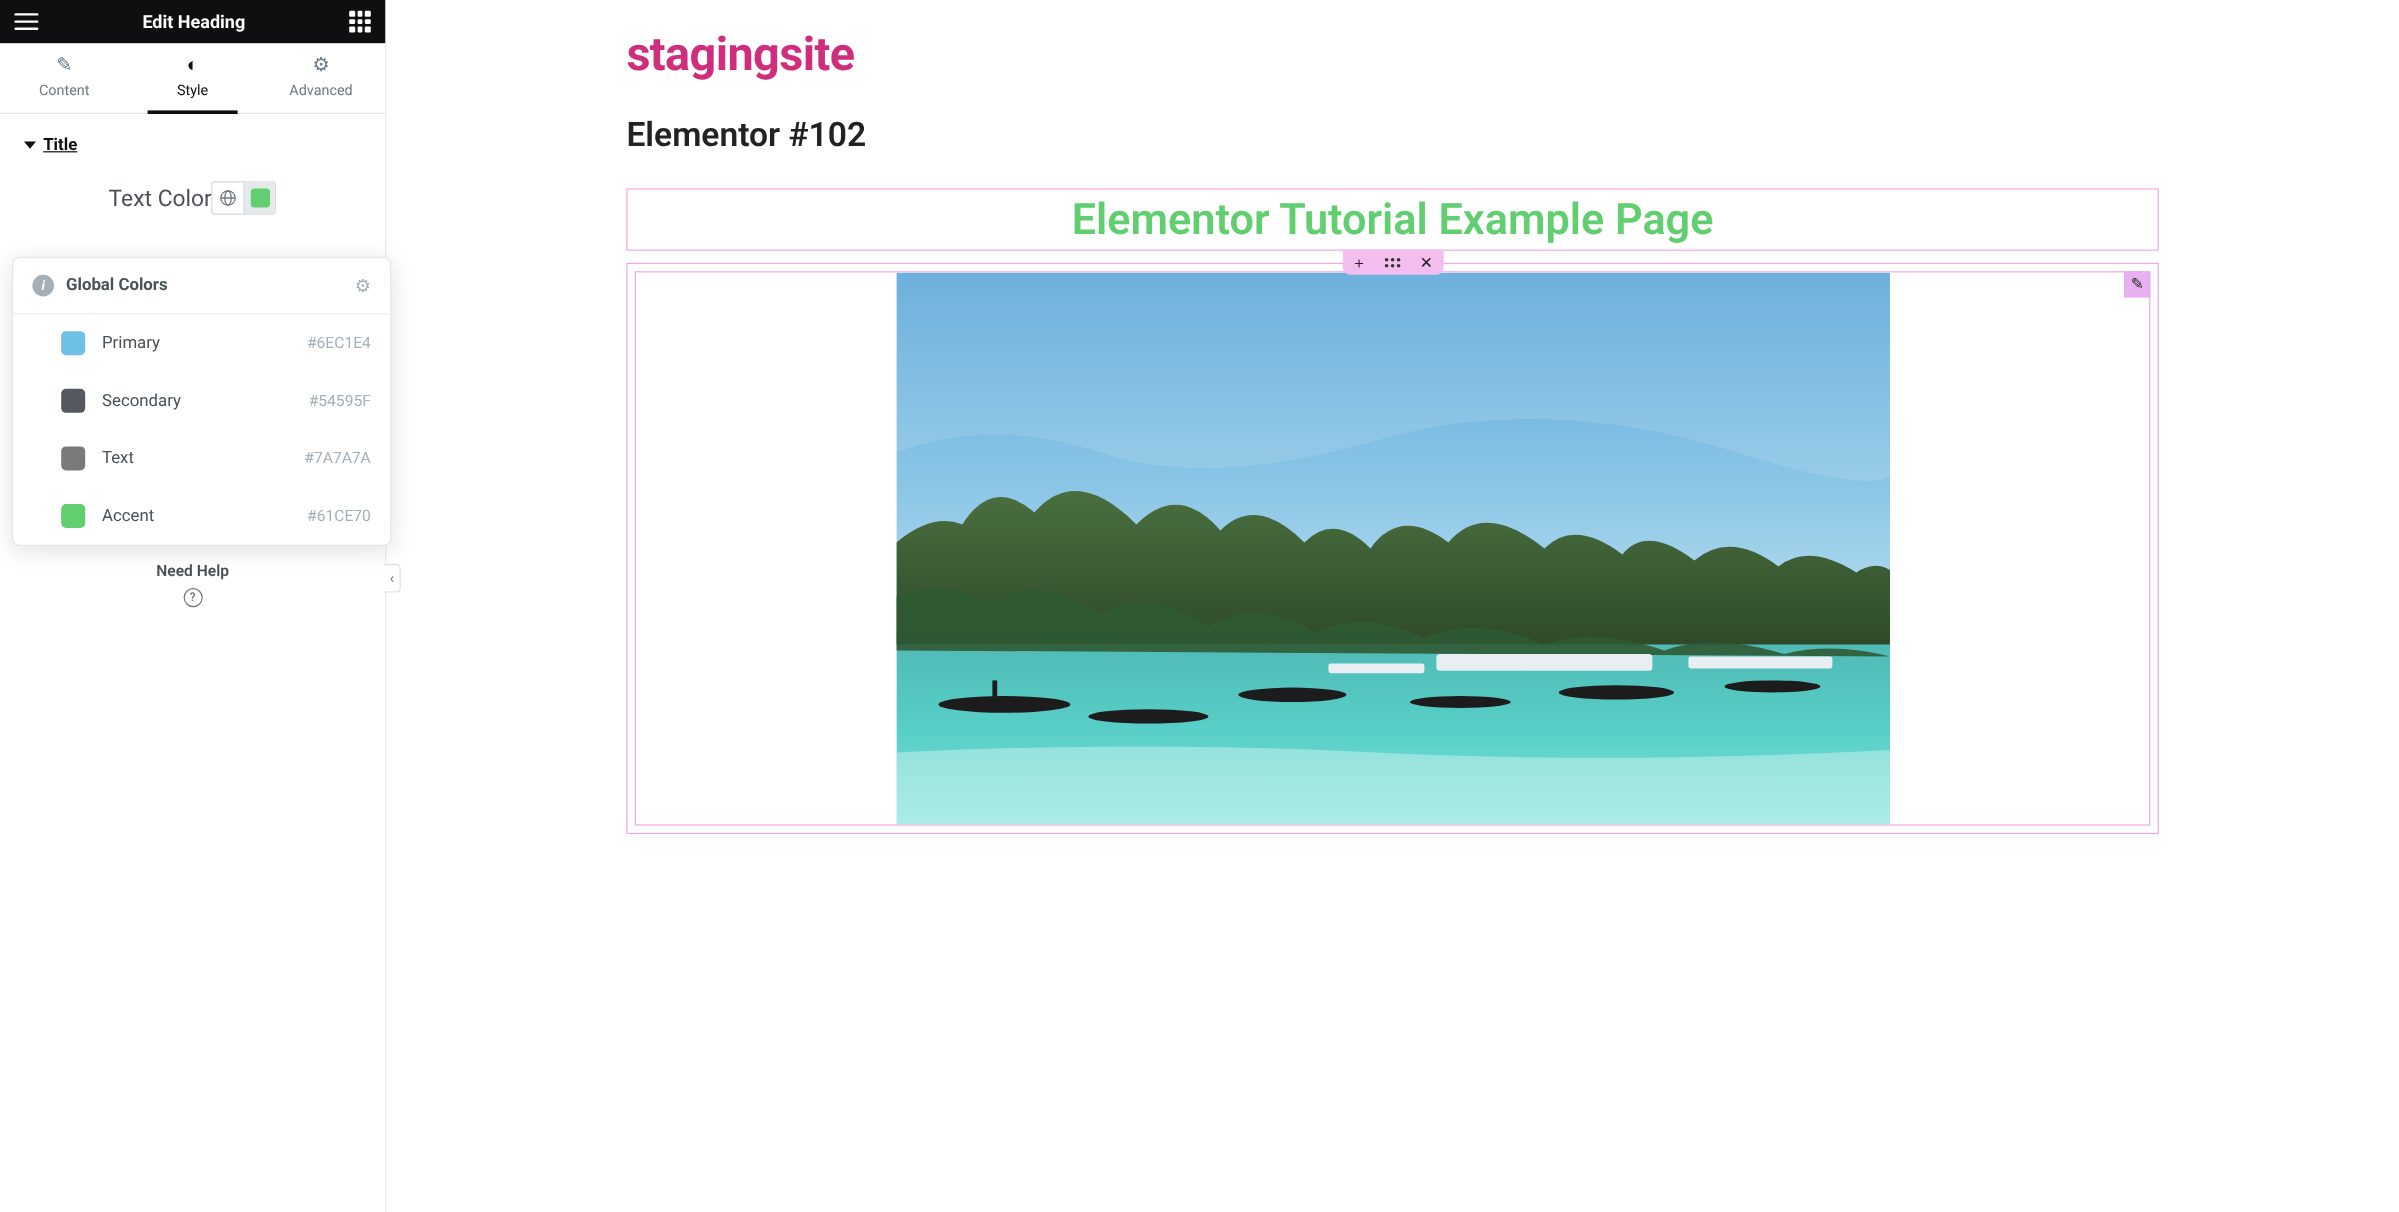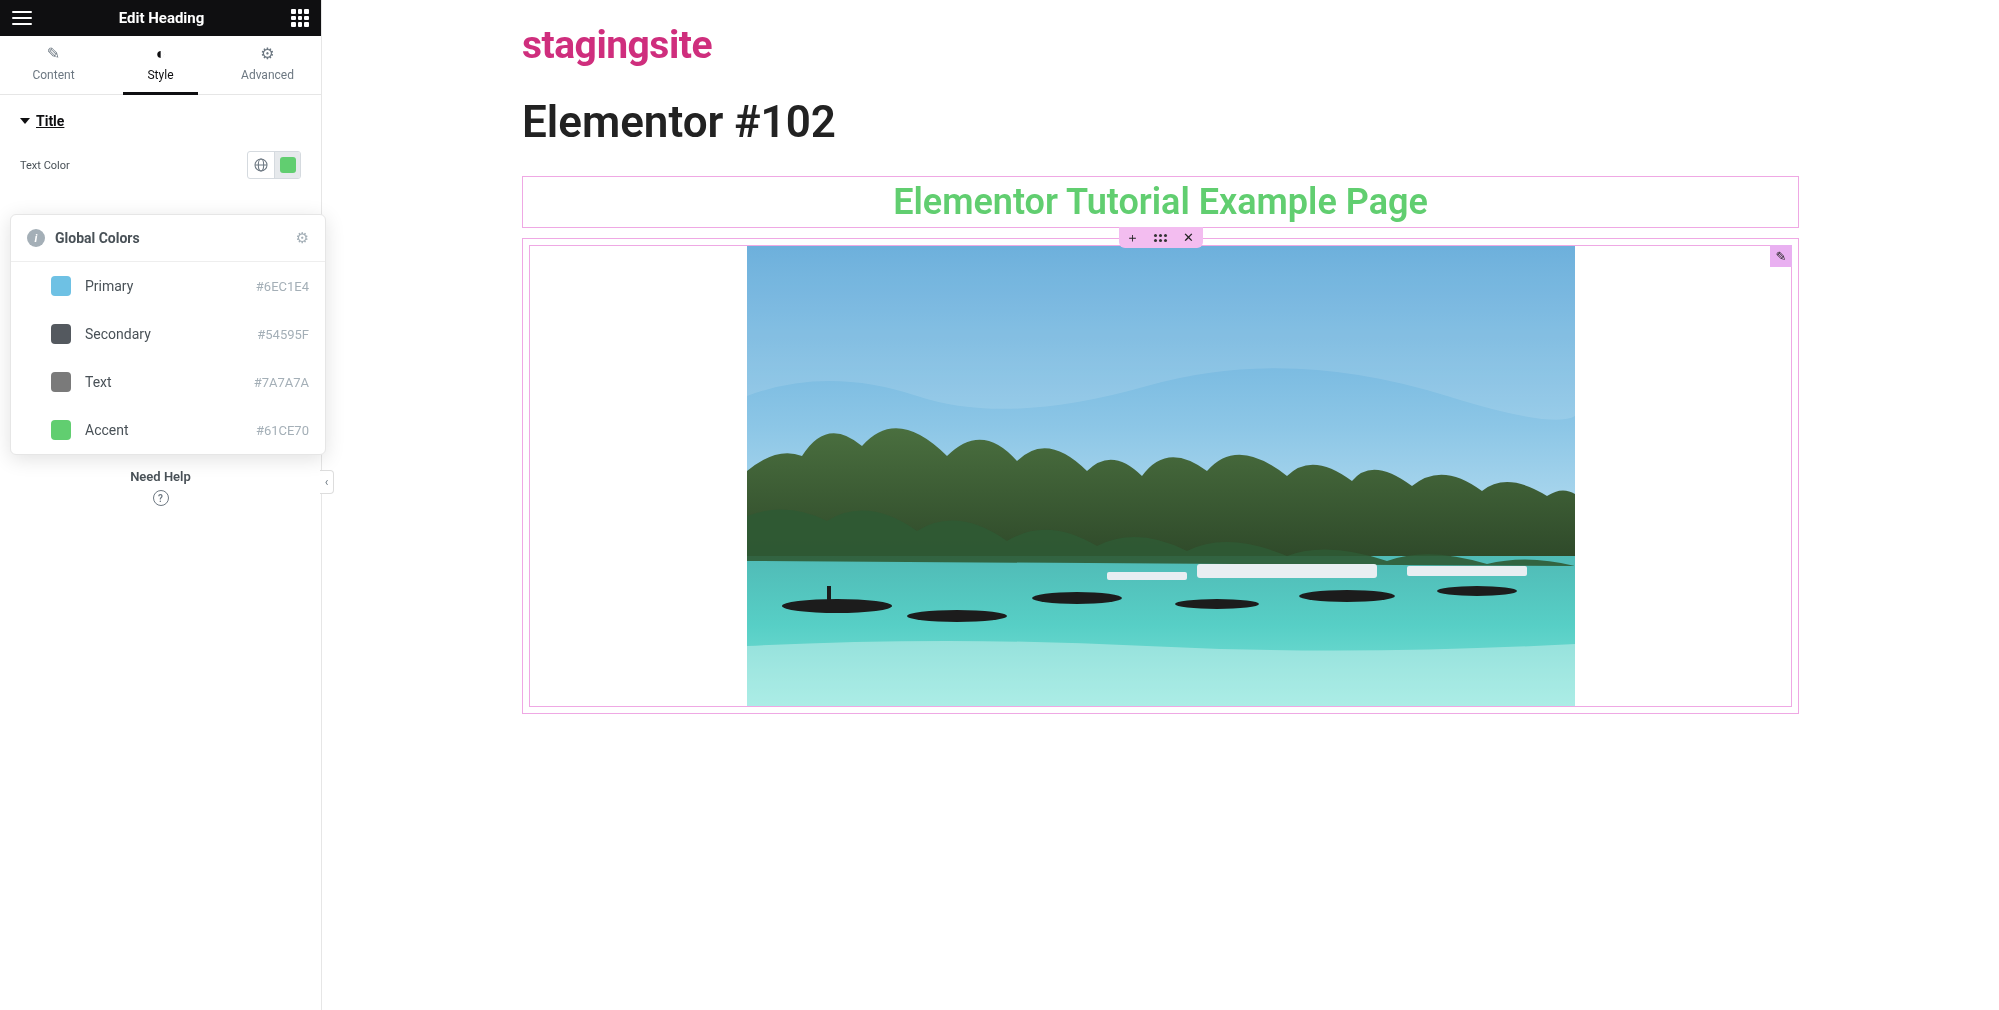--- a/index.html
+++ b/index.html
@@ -11,42 +11,42 @@
 .sidebar-title { font-size: 15px; font-weight: 700; }
 .apps-icon { width: 18px; height: 18px; display: grid; grid-template-columns: repeat(3,1fr); grid-template-rows: repeat(3,1fr); gap: 2px; cursor: pointer; }
 .apps-icon span { background: #fff; border-radius: 1px; }
 .tabs { display: flex; border-bottom: 1px solid #e6e6e6; }
 .tab { flex: 1; text-align: center; padding: 10px 0 12px; cursor: pointer; color: #6d7882; font-size: 12px; position: relative; }
 .tab.active { color: #0f0f11; }
 .tab.active::after { content: ""; position: absolute; left: 15%; right: 15%; bottom: -1px; height: 3px; background: #0f0f11; }
 .tab-ico { display: block; margin: 0 auto 6px; font-size: 16px; color: inherit; line-height: 1; }
 .section-title { display: flex; align-items: center; gap: 6px; padding: 18px 20px 12px; font-size: 14px; font-weight: 700; color: #0f0f11; text-decoration: underline; }
 .caret-down { width: 0; height: 0; border-left: 5px solid transparent; border-right: 5px solid transparent; border-top: 6px solid #0f0f11; }
-.row { display: flex; align-items: center; justify-content: space-between; padding: 10px 20px; font-size: 11px; color: #495157; }
+.row { display: flex; align-items: center; justify-content: center; padding: 10px 20px; font-size: 19px; color: #495157; }
 .color-controls { display: flex; gap: 0; border: 1px solid #d5dadf; border-radius: 3px; overflow: hidden; }
 .color-controls .cell { width: 26px; height: 26px; display: flex; align-items: center; justify-content: center; cursor: pointer; }
 .color-controls .cell + .cell { border-left: 1px solid #d5dadf; }
 .cell.selected { background: #e6e9ec; }
 .swatch-sm { width: 16px; height: 16px; border-radius: 3px; }
 .popover { position: absolute; left: 10px; right: -5px; top: 214px; background: #fff; border: 1px solid #e6e6e6; border-radius: 6px; box-shadow: 0 4px 20px rgba(0,0,0,0.12); z-index: 50; }
 .popover-header { display: flex; align-items: center; justify-content: space-between; padding: 14px 16px; border-bottom: 1px solid #eee; }
 .popover-header-left { display: flex; align-items: center; gap: 10px; font-size: 14px; font-weight: 700; color: #495157; }
 .info-circle { width: 18px; height: 18px; border-radius: 50%; background: #a4afb7; color: #fff; display: flex; align-items: center; justify-content: center; font-size: 11px; font-weight: 700; font-style: italic; }
 .gear { font-size: 15px; color: #a4afb7; cursor: pointer; }
 .color-item { display: flex; align-items: center; justify-content: space-between; padding: 14px 16px; cursor: pointer; }
 .ci-left { display: flex; align-items: center; gap: 14px; padding-left: 24px; }
 .swatch { width: 20px; height: 20px; border-radius: 4px; }
 .ci-label { font-size: 14px; color: #495157; }
 .ci-hex { font-size: 13px; color: #a4afb7; text-transform: uppercase; }
 .help { text-align: center; padding: 20px 0; font-size: 13px; font-weight: 600; color: #495157; display: flex; align-items: center; justify-content: center; gap: 6px; }
 .help-q { width: 16px; height: 16px; border: 1.5px solid #6d7882; border-radius: 50%; display: flex; align-items: center; justify-content: center; font-size: 10px; color: #6d7882; }
 .collapse-handle { position: absolute; right: -13px; top: 470px; width: 14px; height: 24px; background: #fff; border: 1px solid #ddd; border-left: none; border-radius: 0 4px 4px 0; display: flex; align-items: center; justify-content: center; font-size: 12px; color: #6d7882; cursor: pointer; z-index: 40; }
 .canvas { flex: 1; overflow: auto; padding: 10px 200px 52px 200px; position: relative; background: #fff; }
 .site-title { font-size: 39px; font-weight: 700; color: #cf2e7d; letter-spacing: -0.5px; margin-top: 12px; margin-bottom: 28px; }
-.page-title { font-size: 44px; font-weight: 600; color: #222; margin-bottom: 28px; }
+.page-title { font-size: 28px; font-weight: 600; color: #222; margin-bottom: 28px; }
 .section-outline { border: 1px solid #efa8e4; position: relative; }
 .section-outline.top { padding: 0; }
 .heading-txt { text-align: center; font-size: 36px; font-weight: 600; color: #61ce70; padding: 4px 0; }
 .section-outline.mid { margin-top: 10px; padding: 6px; position: relative; }
 .sec-toolbar { position: absolute; top: -12px; left: 50%; transform: translateX(-50%); display: flex; background: #f3bdf0; border-radius: 0 0 6px 6px; overflow: hidden; z-index: 10; }
 .sec-tool { width: 28px; height: 21px; display: flex; align-items: center; justify-content: center; font-size: 13px; color: #222; cursor: pointer; }
 .edit-handle { position: absolute; top: 6px; right: 6px; width: 22px; height: 22px; background: #e9b0f1; display: flex; align-items: center; justify-content: center; font-size: 13px; color: #222; cursor: pointer; }
 .image-outline { border: 1px solid #efa8e4; padding: 0; }
 .img-wrap { display: flex; justify-content: center; align-items: center; height: 460px; overflow: hidden; }
 .img-svg { width: 828px; height: 460px; display: block; }

